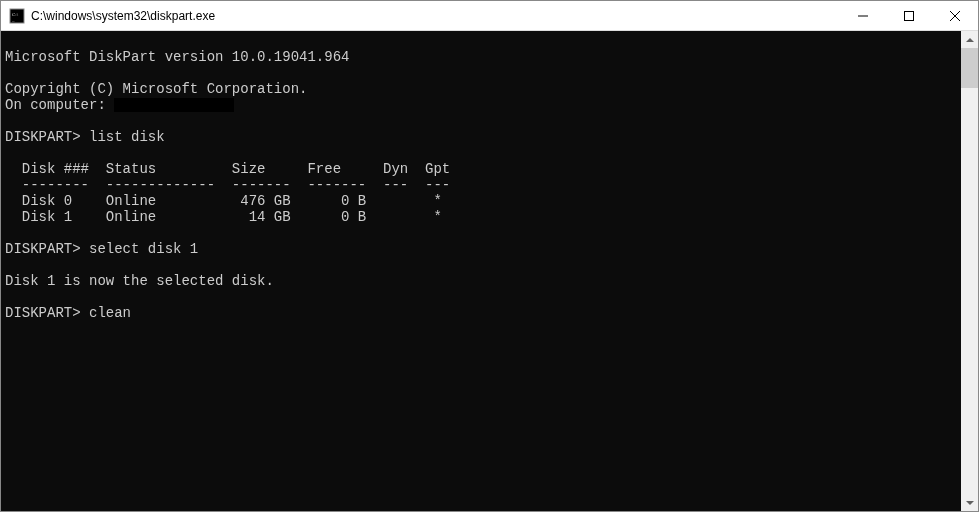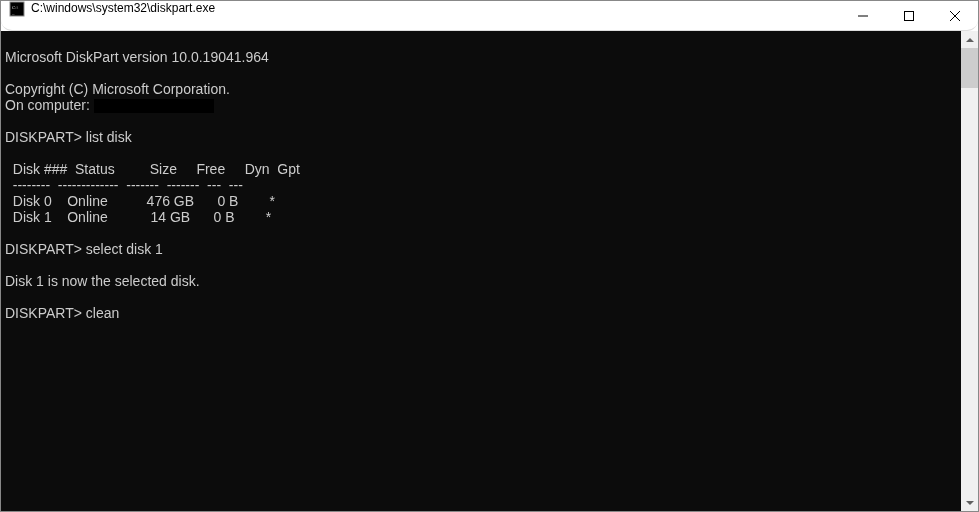--- a/index.html
+++ b/index.html
@@ -8,22 +8,22 @@
       background: #fff;
       width: 979px;
       height: 512px;
       overflow: hidden;
       border: 1px solid #888;
     }
     .titlebar {
       height: 30px;
       background: #fff;
       display: flex;
+      align-items: center;
       border-bottom: 1px solid #ddd;
-      border-radius: 11px;
     }
     .titlebar-icon {
       width: 16px;
       height: 16px;
       margin: 0 6px 0 8px;
       display: flex;
       align-items: center;
       justify-content: center;
     }
     .titlebar-title {
@@ -49,21 +49,21 @@
     }
     .console-wrap {
       display: flex;
       height: calc(100% - 30px);
       background: #000;
     }
     .console {
       flex: 1;
       background: #0c0c0c;
       color: #ccc;
-      font-family: Liberation Sans, sans-serif;
+      font-family: Liberation Mono, monospace;
       font-size: 14px;
       line-height: 16px;
       white-space: pre;
       padding: 2px 4px;
       overflow: hidden;
     }
     .scrollbar {
       width: 17px;
       background: #f0f0f0;
       position: relative;

